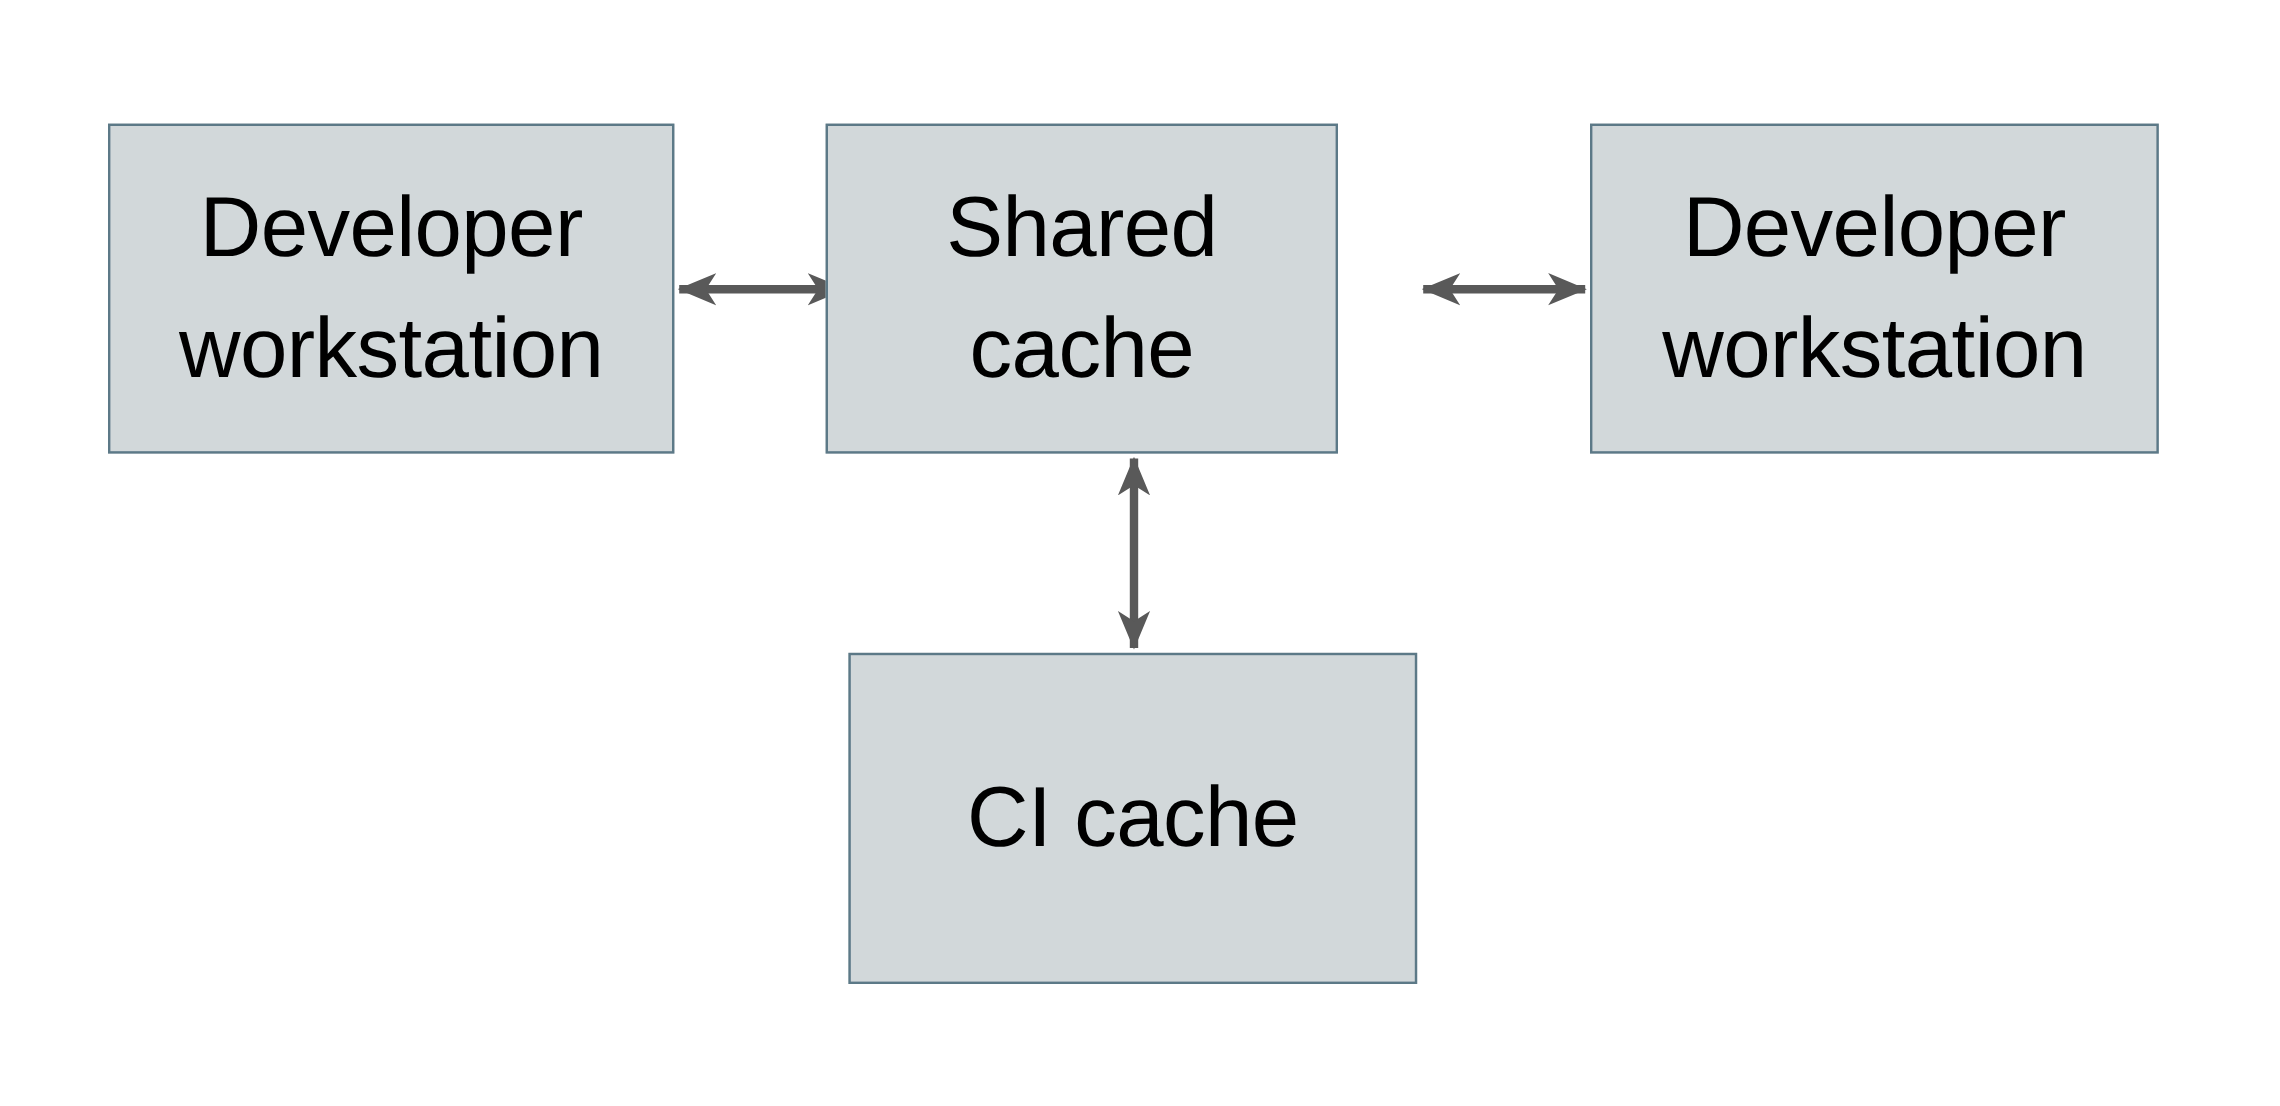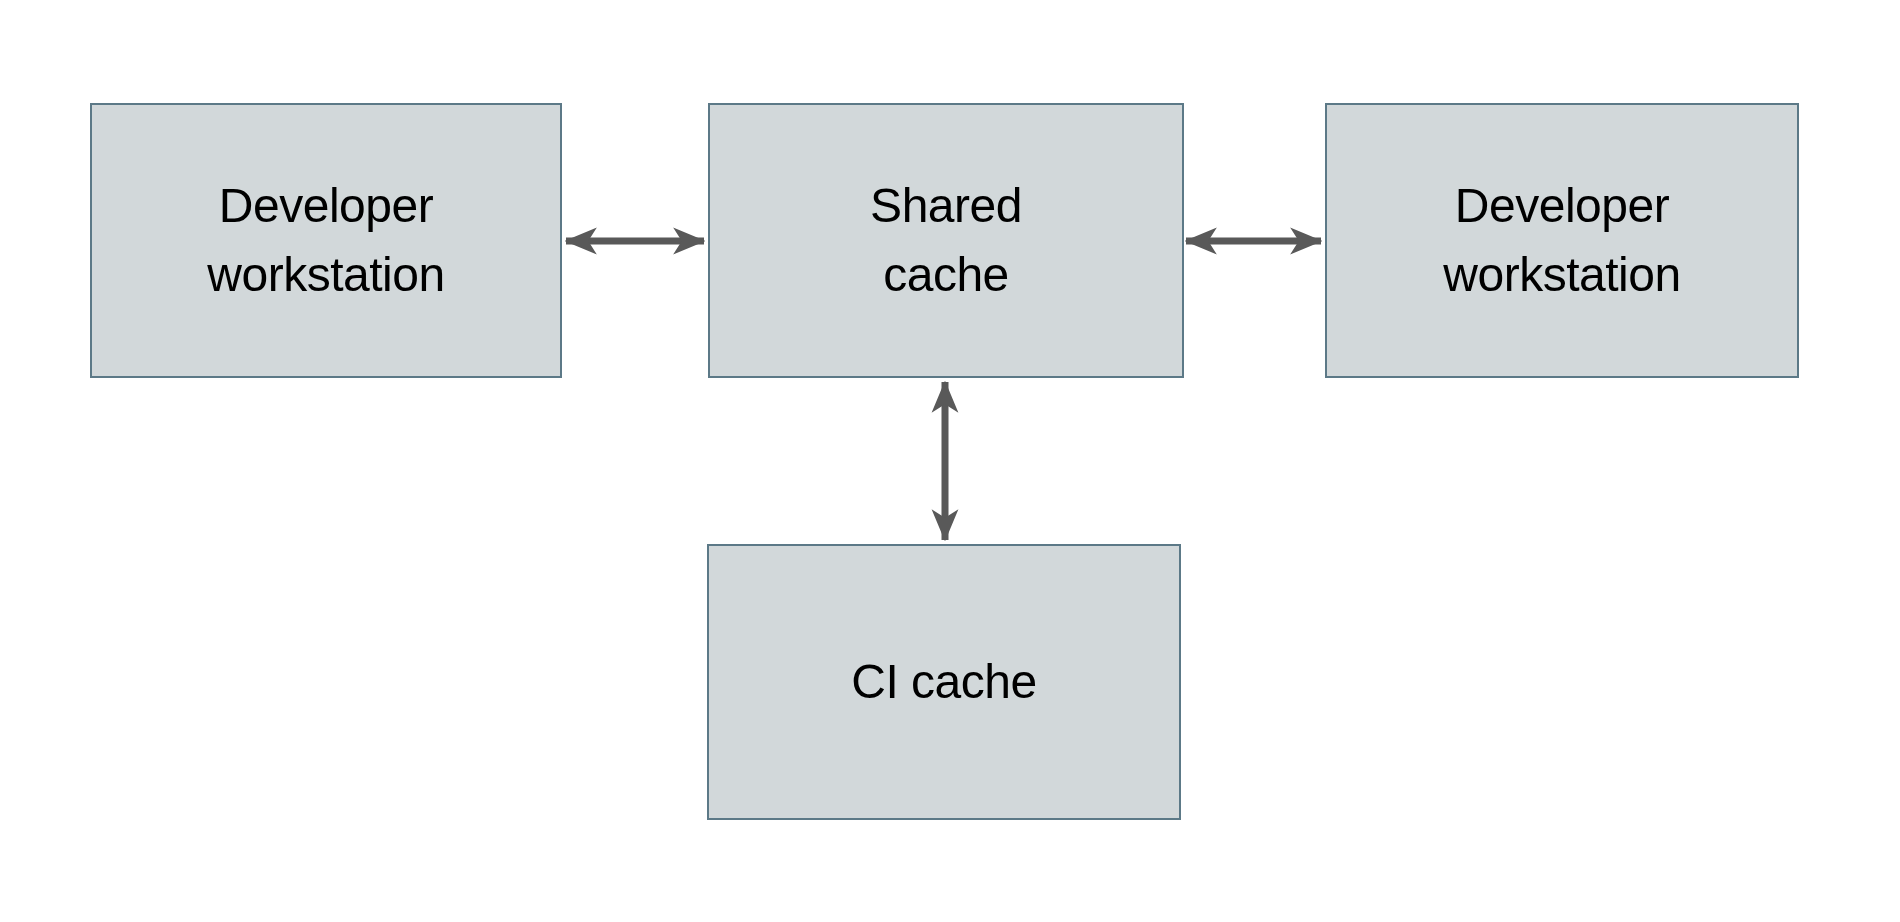--- a/index.html
+++ b/index.html
@@ -19,29 +19,29 @@
 
   .node {
     position: absolute;
     background: #d2d8da;
     border: 2px solid #5c7987;
     display: flex;
     align-items: center;
     justify-content: center;
     text-align: center;
     color: #000000;
-    font-size: 48px;
+    font-size: 71px;
     line-height: 1.42;
     letter-spacing: -0.5px;
   }
 
   .node-label { display: inline-block; }
 
   #node-dev-left   { left: 90px;   top: 103px; width: 472px; height: 275px; }
-  #node-cache      { left: 708px;  top: 103px; width: 476px; height: 275px; }
+  #node-cache      { left: 688px;  top: 103px; width: 427px; height: 275px; }
   #node-dev-right  { left: 1325px; top: 103px; width: 474px; height: 275px; }
   #node-ci         { left: 707px;  top: 544px; width: 474px; height: 276px; }
 
   
   #node-cache .node-label     { max-width: 260px; }
   #node-dev-left .node-label,
   #node-dev-right .node-label { max-width: 430px; }
 
   .edges-layer {
     position: absolute;

